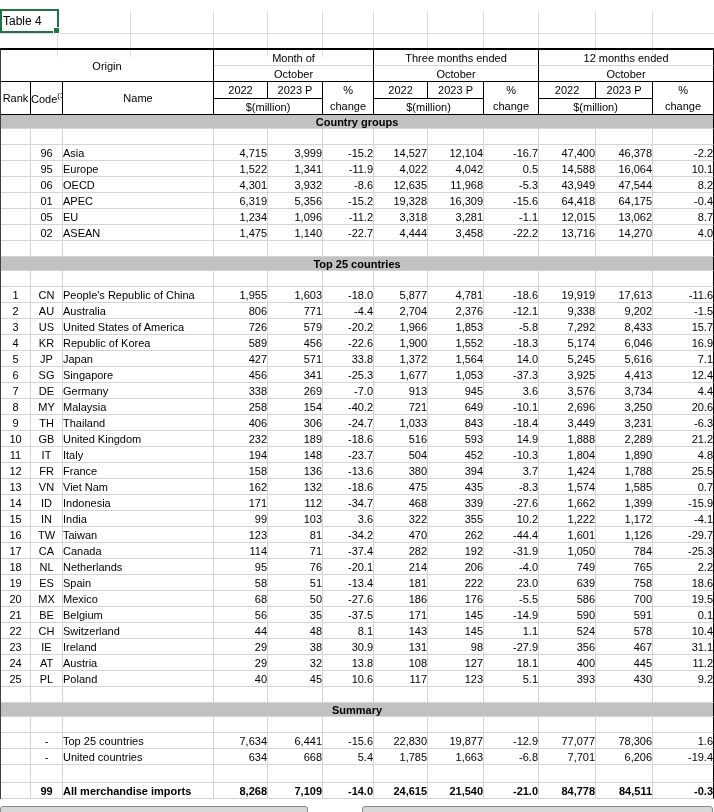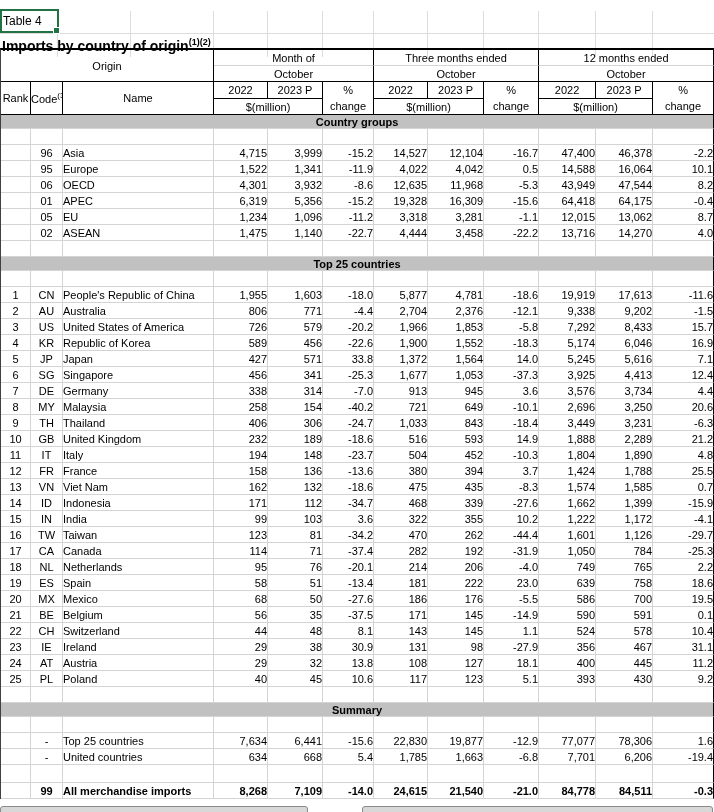--- a/index.html
+++ b/index.html
@@ -70,21 +70,20 @@
         <div class="vline" style="left: 427px;"></div>
         <div class="vline" style="left: 483px;"></div>
         <div class="vline" style="left: 538px;"></div>
         <div class="vline" style="left: 595px;"></div>
         <div class="vline" style="left: 652px;"></div>
         <div class="hline"></div>
       </div>
     <div class="selbox"></div>
     <div class="selhandle"></div>
     <div class="a1label">Table 4</div>
-    <div class="titlerow"><span>Imports by country of origin</span><sup>(1)(2)</sup></div>
   </div>
 
   <table class="main">
     <colgroup>
       <col style="width:30px">
         <col style="width:32px">
         <col style="width:151px">
       <col style="width:54px">
         <col style="width:55px">
         <col style="width:51px">
@@ -358,21 +357,21 @@
           <td class="c-num">-37.3</td>
           <td class="c-num">3,925</td>
           <td class="c-num">4,413</td>
           <td class="c-num">12.4</td>
         </tr>
         <tr class="data-row">
           <td class="c-rank">7</td>
           <td class="c-code">DE</td>
           <td class="c-name">Germany</td>
           <td class="c-num">338</td>
-          <td class="c-num">314</td>
+          <td class="c-num">269</td>
           <td class="c-num">-7.0</td>
           <td class="c-num">913</td>
           <td class="c-num">945</td>
           <td class="c-num">3.6</td>
           <td class="c-num">3,576</td>
           <td class="c-num">3,734</td>
           <td class="c-num">4.4</td>
         </tr>
         <tr class="data-row">
           <td class="c-rank">8</td>

